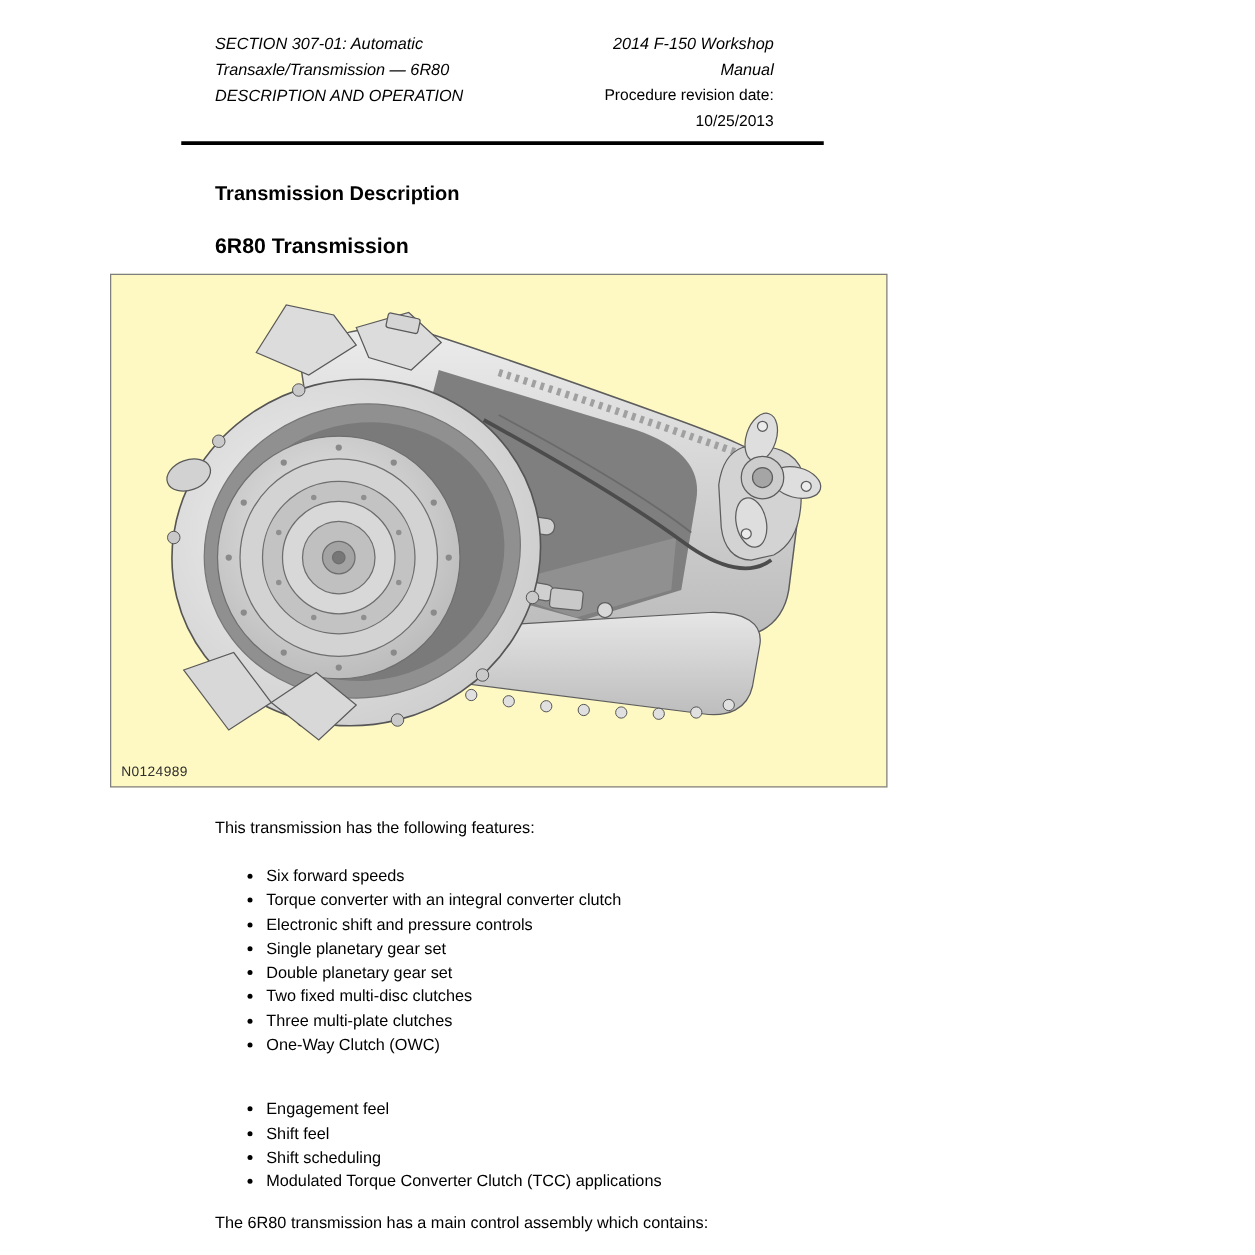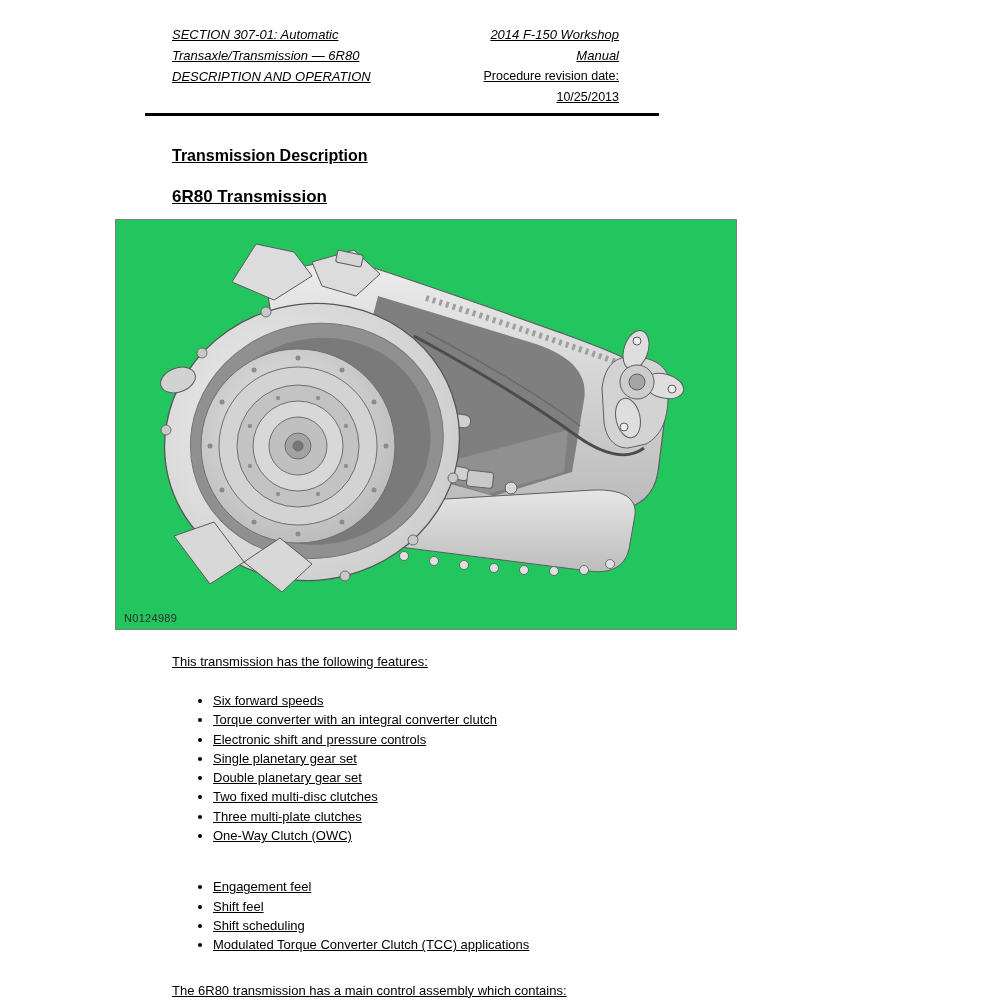--- a/index.html
+++ b/index.html
@@ -3,54 +3,54 @@
 <meta charset="utf-8">
 <style>
   * { margin:0; padding:0; box-sizing:border-box; }
   html,body { background:#ffffff; }
   body {
     width:1004px; height:1004px;
     font-family:"Liberation Sans", sans-serif;
     color:#000;
     overflow:hidden;
   }
-  .page { position:relative; width:805px; height:1004px; background:#fff;text-decoration:underline; }
+  .page { position:relative; width:805px; height:1004px; background:#fff; }
 
   .header {
     display:flex; justify-content:space-between; align-items:flex-start;
     padding:24px 186px 0 172px;
     font-size:13px; line-height:21px;
   }
   .header-left { font-style:italic; }
   .header-right { text-align:right;margin-left:11px; }
   .header-right .italic { font-style:italic; }
   .header-right .regular { font-style:normal; font-size:12.5px; }
 
   .rule { margin:5px 146px 0 145px; height:3px; background:#000; }
 
   h1.page-title { margin:30px 0 0 172px; font-size:16px; font-weight:bold; line-height:19px; }
   h2.section-heading { margin:24px 0 0 172px; font-size:17px; font-weight:bold; line-height:16px; }
 
   .figure {
     position:relative;
-    margin:14px 0 0 115px;
+    margin:14px 0 0 88px;
     width:622px; height:411px;
     border:1px solid #7e7e7e;
-    background:#22c55e;
+    background:#fef9c3;
   }
   .figure svg { display:block; }
   .fig-label {
     position:absolute; left:8px; bottom:5px;
     font-size:11px; color:#2e2e2e; letter-spacing:0.3px;
   }
 
   p.body-text { margin-left:172px; font-size:13px; line-height:19px; }
   p.intro1 { margin-top:22px; }
   p.intro2 { margin-top:18px; }
-  p.closing { margin-top:26px; }
+  p.closing { margin-top:13px; }
 
   ul.doc-list { margin:0 0 0 172px; padding:0 11px 0 41px; list-style:disc; }
   ul.features { margin-top:20px; }
   ul.hydraulics { margin-top:32px; }
   ul.doc-list li { font-size:13px; line-height:19.3px; }
 </style>
 </head>
 <body>
 
 <div class="page">

